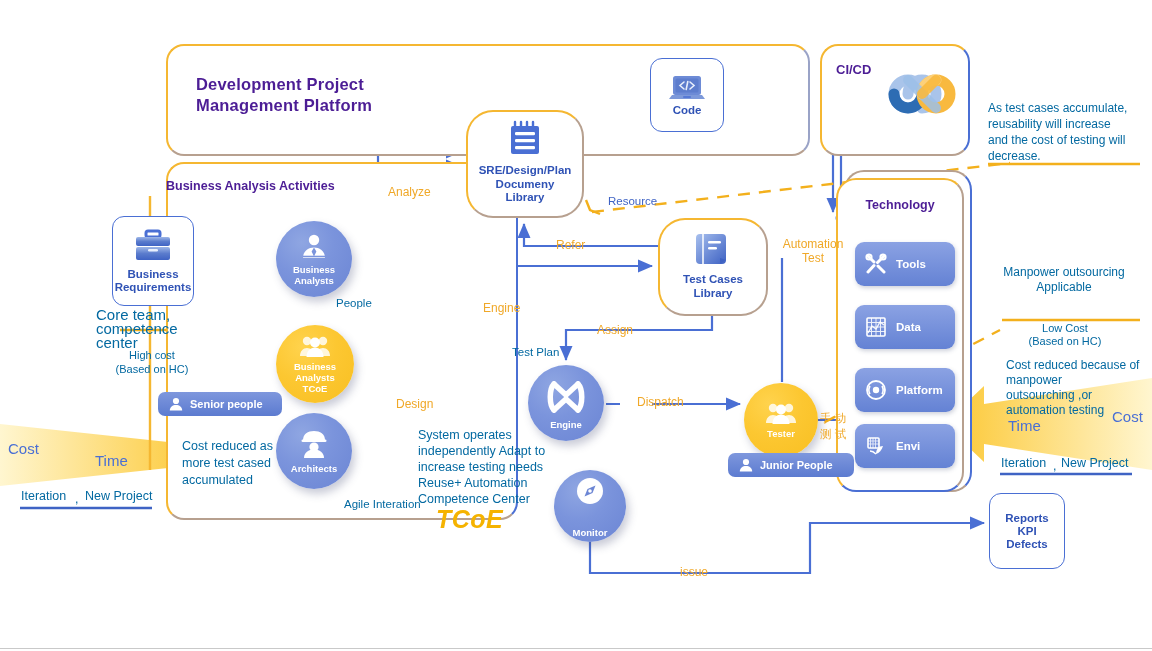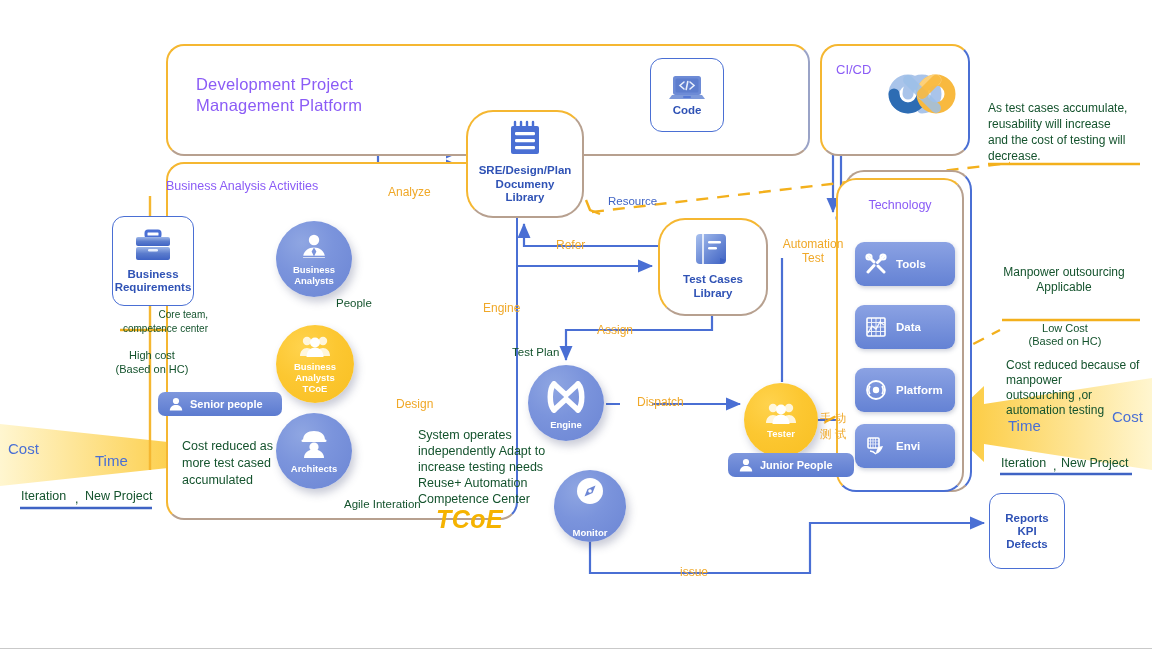--- a/index.html
+++ b/index.html
@@ -16,21 +16,21 @@
       border:2px solid #f5b731;border-right-color:#9aa3c7;border-bottom-color:#b7a08f;}
   .panel-cicd{left:820px;top:44px;width:150px;height:112px;
       border:2px solid #f5b731;border-right-color:#4a6fd4;border-bottom-color:#b7a08f;}
   .panel-bus{left:166px;top:162px;width:352px;height:358px;
       border:2px solid #f5b731;border-right-color:#4a6fd4;border-bottom-color:#b7a08f;}
   .panel-tech-back{left:844px;top:170px;width:128px;height:322px;
       border:2px solid #b7a08f;border-right-color:#4a6fd4;border-radius:20px;}
   .panel-tech{left:836px;top:178px;width:128px;height:314px;
       border:2px solid #f5b731;border-right-color:#b7a08f;border-bottom-color:#4a6fd4;border-radius:20px;}
 
-  .panel-title{position:absolute;color:#8b5cf6;font-weight:normal;}
+  .panel-title{position:absolute;color:#4c1d95;font-weight:bold;}
   .t-dev{left:196px;top:74px;font-size:16.5px;line-height:21px;letter-spacing:.2px;}
   .t-cicd{left:836px;top:62px;font-size:13px;}
   .t-bus{left:166px;top:179px;width:352px;text-align:left;font-size:12.5px;}
   .t-tech{left:836px;top:198px;width:128px;text-align:center;font-size:12.5px;}
 
   
   .iconbox{position:absolute;border:1.6px solid #4a6fd4;border-radius:12px;background:#fff;
            display:flex;flex-direction:column;align-items:center;justify-content:center;}
   .iconbox .cap{color:#2f52b5;font-weight:bold;font-size:11.5px;line-height:13px;text-align:center;}
 
@@ -71,21 +71,21 @@
 
   
   .techbtn{position:absolute;left:855px;width:90px;height:44px;border-radius:9px;
            background:linear-gradient(180deg,#8ba2e3 0%,#6482d4 100%);
            display:flex;align-items:center;gap:9px;padding-left:10px;
            color:#ffffff;font-size:11.5px;font-weight:bold;
            box-shadow:1px 2px 4px rgba(60,70,110,.25);}
   .tb1{top:242px;} .tb2{top:305px;} .tb3{top:368px;} .tb4{top:424px;}
 
   
-  .txt{position:absolute;color:#14532d;font-size:11.5px;line-height:14px;}
+  .txt{position:absolute;color:#0369a1;font-size:11.5px;line-height:14px;}
   .txt-o{position:absolute;color:#f0a828;font-size:12px;line-height:14px;}
   .txt-blue-lg{position:absolute;color:#4a6fd4;font-size:15px;}
   .tcoe{position:absolute;left:436px;top:505px;color:#f5b300;font-size:25px;
         font-weight:bold;font-style:italic;letter-spacing:.5px;}
 
   
   .gl{display:block;}
   .bottom-rule{position:absolute;left:0;top:648px;width:1152px;height:1px;background:#c9c9c9;}
 </style>
 </head>
@@ -401,21 +401,21 @@
     <div>Test</div>
   </div>
   <div class="txt-o" style="left:820px;top:410px;font-size:11.5px;line-height:16px">
     <div>手 动</div>
     <div>测 试</div>
   </div>
   <div class="txt" style="left:344px;top:497px">Agile Interation</div>
   <div class="txt-o" style="left:680px;top:565px">issue</div>
   <div class="tcoe">TCoE</div>
 
-  <div class="txt" style="left:96px;top:308px;width:112px;text-align:right;font-size:10px">
+  <div class="txt" style="left:96px;top:308px;width:112px;text-align:left;font-size:15px">
     <div>Core team,</div>
     <div>competence center</div>
   </div>
   <div class="txt" style="left:96px;top:348px;width:112px;text-align:center;font-size:11px">
     <div>High cost</div>
     <div>(Based on HC)</div>
   </div>
   <div class="txt" style="left:182px;top:438px;width:120px;font-size:12.5px;line-height:17px">
     <div>Cost reduced as</div>
     <div>more test cased</div>

